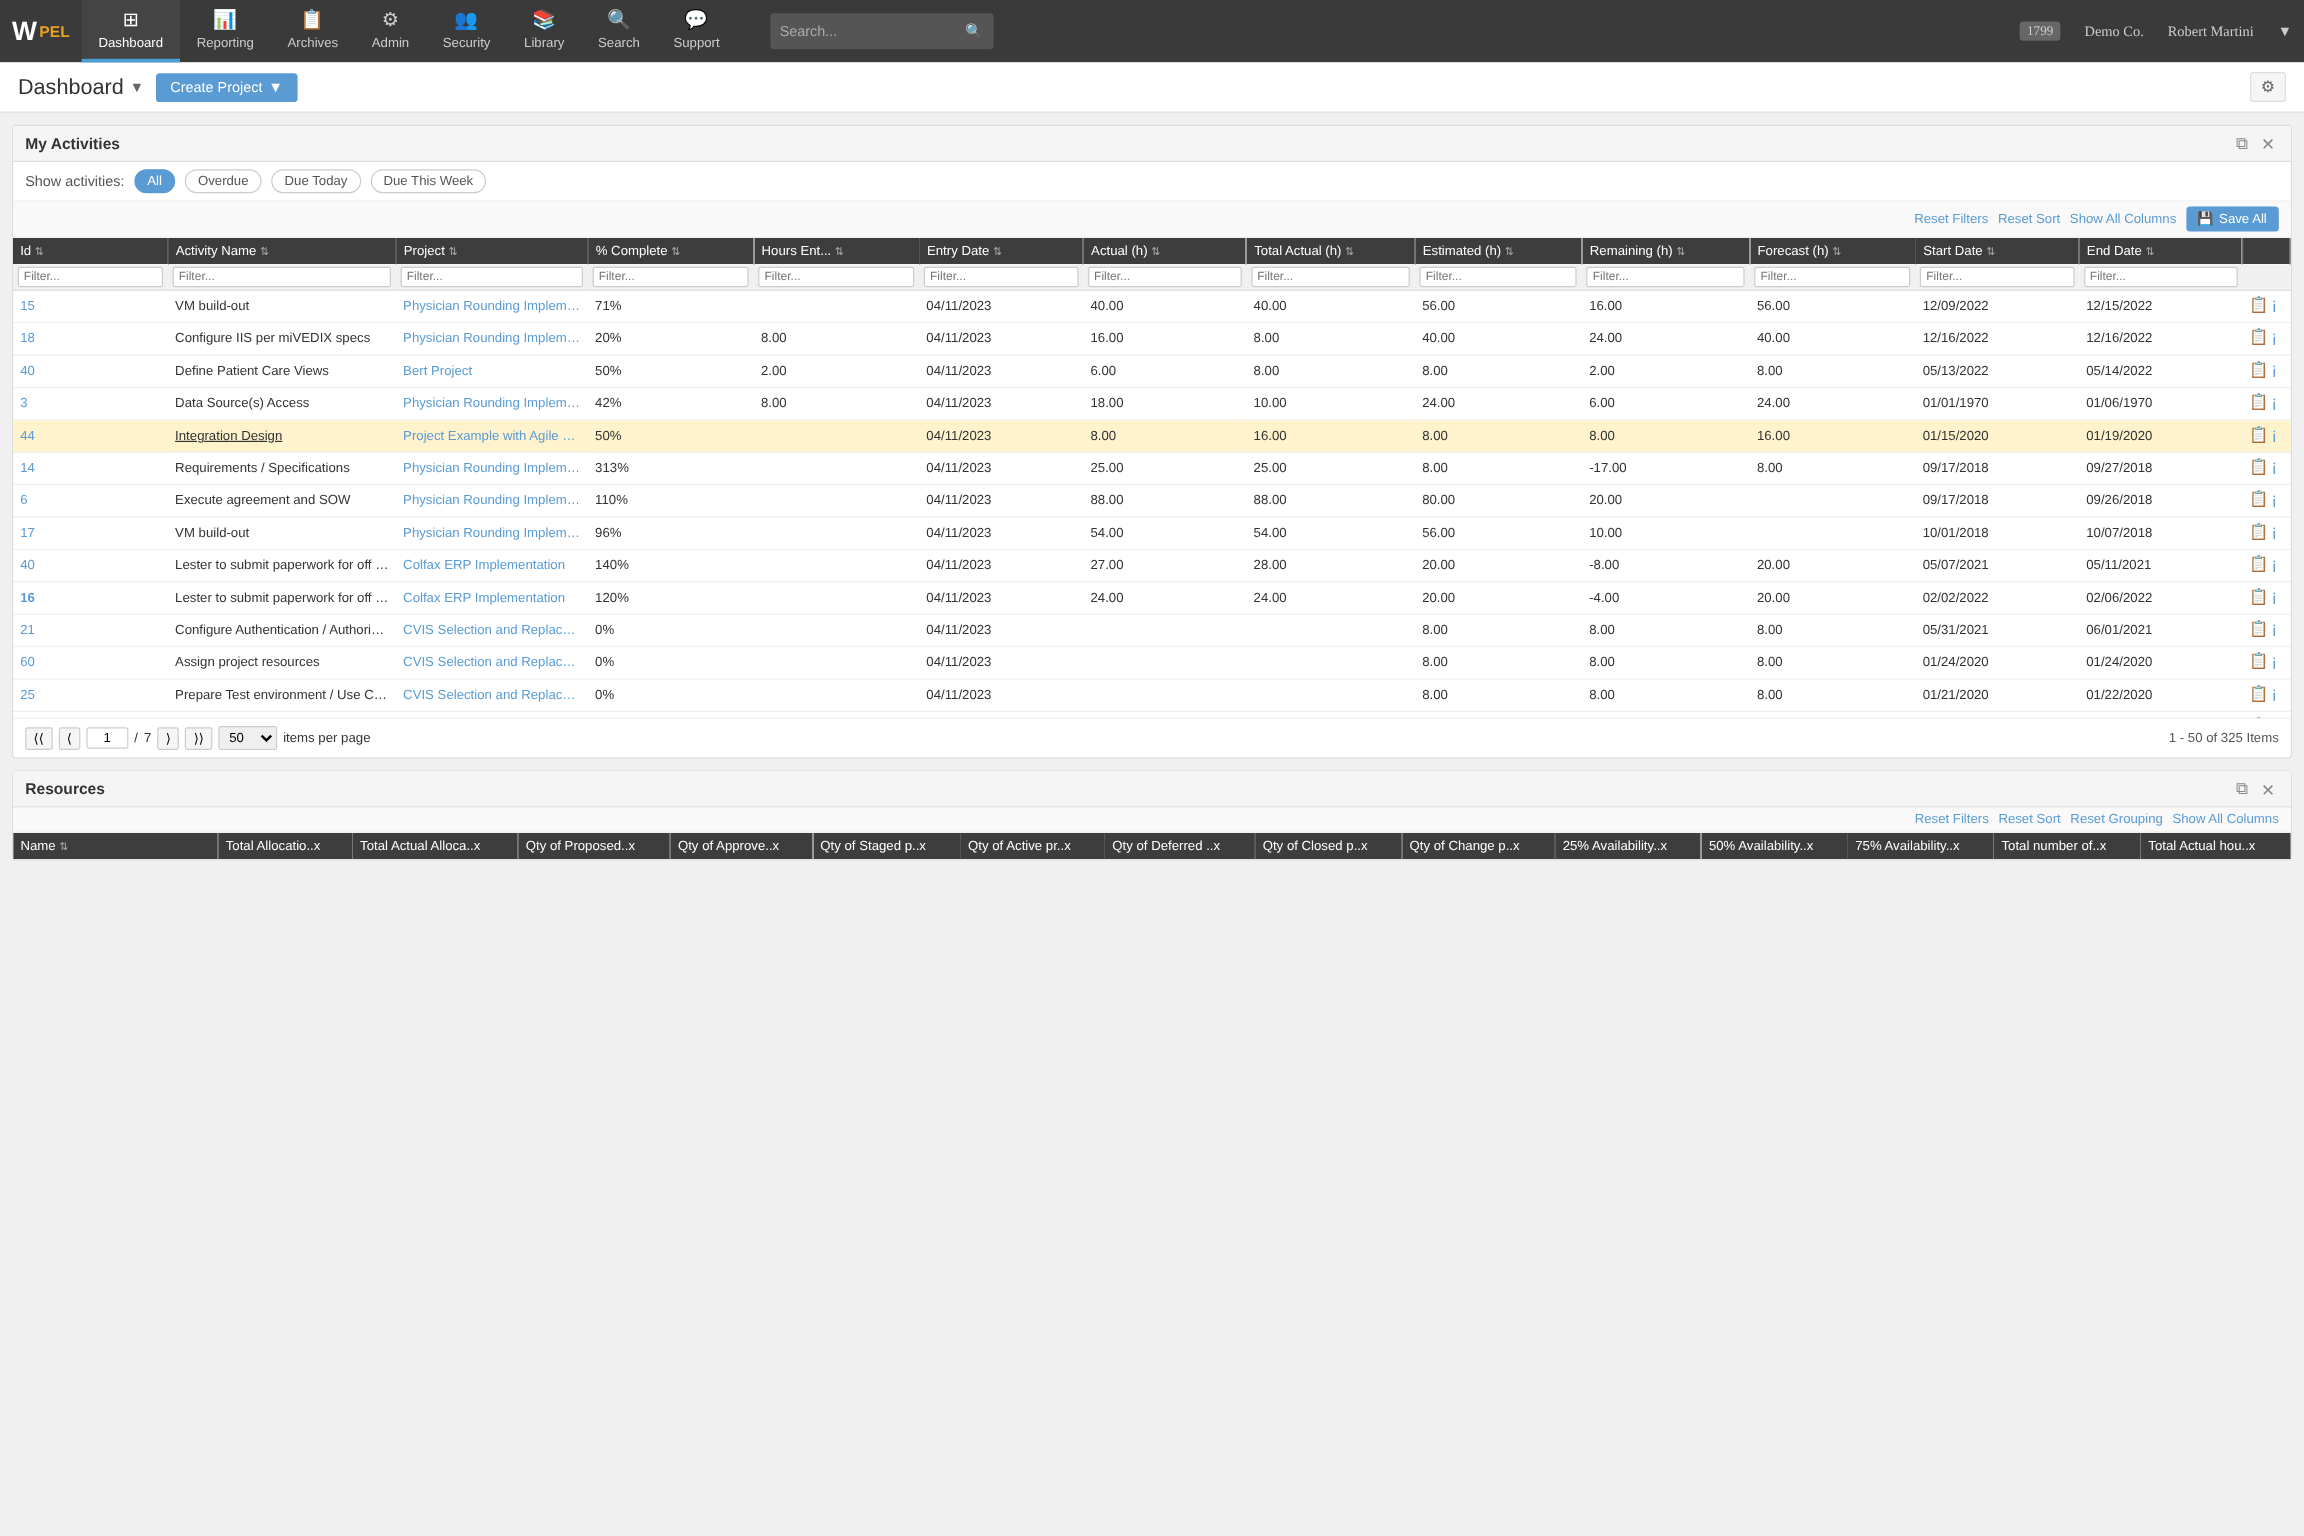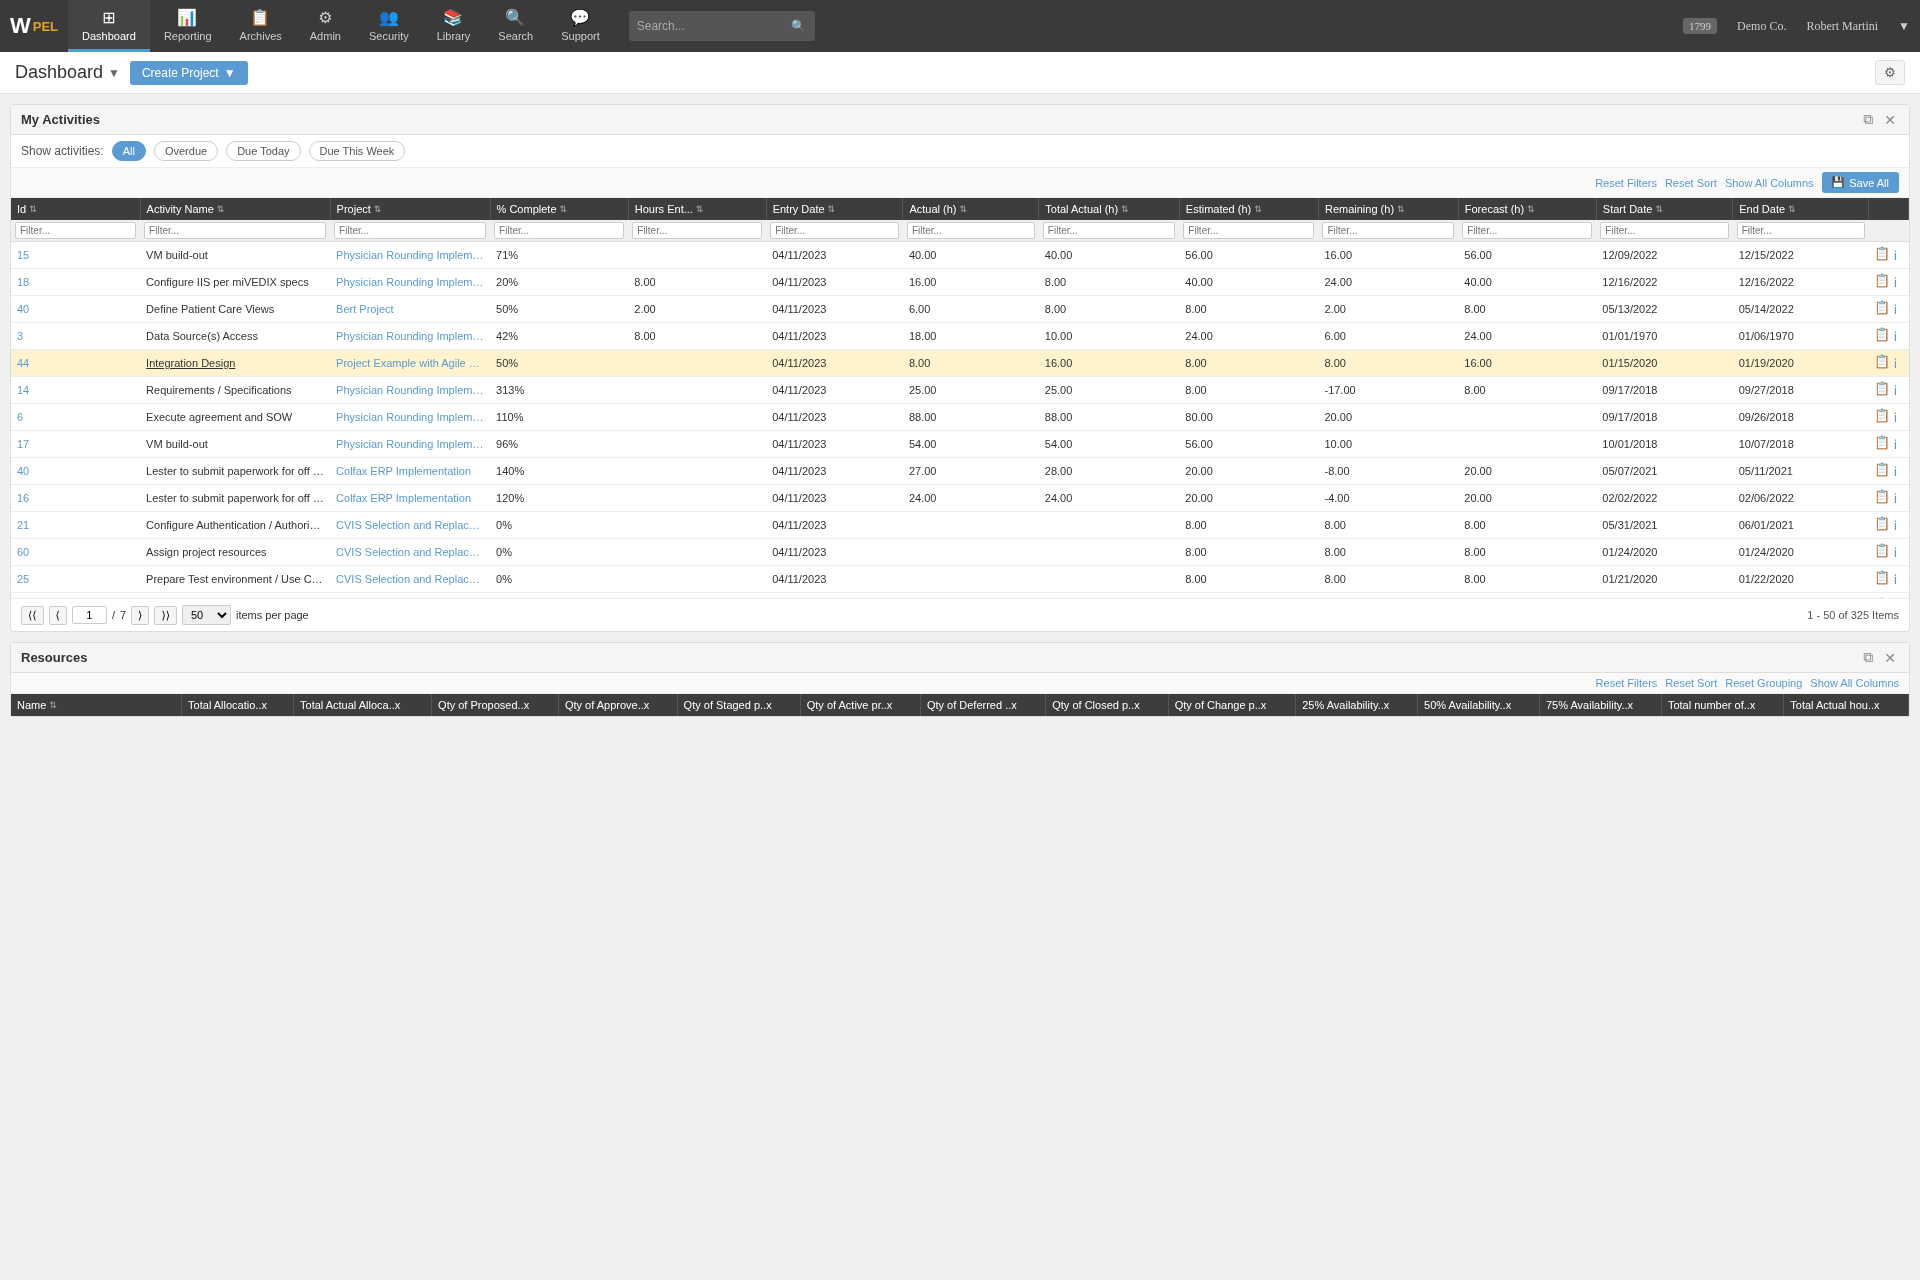--- a/index.html
+++ b/index.html
@@ -12,21 +12,21 @@
     .logo { color: #e8a020; font-weight: bold; font-size: 18px; margin-right: 10px; display: flex; align-items: center; gap: 2px; }
     .logo-w { color: #fff; font-size: 22px; font-weight: 900; }
     .nav-item {
       display: flex; flex-direction: column; align-items: center; justify-content: center;
       color: #ccc; padding: 0 14px; height: 52px; cursor: pointer; font-size: 11px; gap: 3px;
       border-bottom: 3px solid transparent; text-decoration: none;
     }
     .nav-item.active { color: #fff; border-bottom: 3px solid #4a9fd4; background: rgba(255,255,255,0.05); }
     .nav-icon { font-size: 16px; }
     .search-box {
-      margin-left: 15px; display: flex; align-items: center;
+      margin-left: 28px; display: flex; align-items: center;
       background: #555; border-radius: 3px; padding: 0 8px; height: 30px; gap: 5px;
     }
     .search-box input {
       background: transparent; border: none; outline: none; color: #ccc; font-size: 12px; width: 150px;
     }
     .search-box input::placeholder { color: #aaa; }
     .nav-right { margin-left: auto; display: flex; align-items: center; gap: 20px; color: #ccc; font-size: 12px; font-family: Liberation Serif, serif; }
     .nav-badge { background: #666; border-radius: 3px; padding: 2px 6px; font-size: 11px; }
 
     
@@ -461,21 +461,21 @@
       <td>05/07/2021</td>
       <td>05/11/2021</td>
       <td>
         <div class="action-icons">
           <span class="action-icon">📋</span>
           <span class="action-icon blue">ℹ</span>
         </div>
       </td>
     </tr>
           <tr>
-      <td class="id-cell" style="color:#5a9bd4;cursor:pointer;">16</td>
+      <td class="id-cell" style="color:#5a9bd4;cursor:pointer;font-weight:bold;">16</td>
       <td style="max-width:190px;overflow:hidden;text-overflow:ellipsis;">Lester to submit paperwork for off the p...</td>
       <td class="link-cell">Colfax ERP Implementation</td>
       <td>120%</td>
       <td></td>
       <td>04/11/2023</td>
       <td>24.00</td>
       <td>24.00</td>
       <td>20.00</td>
       <td>-4.00</td>
       <td>20.00</td>

